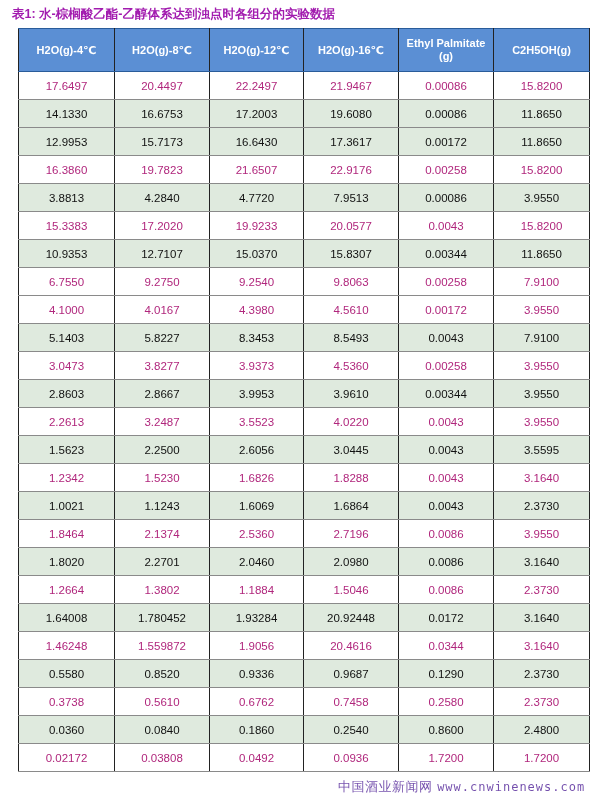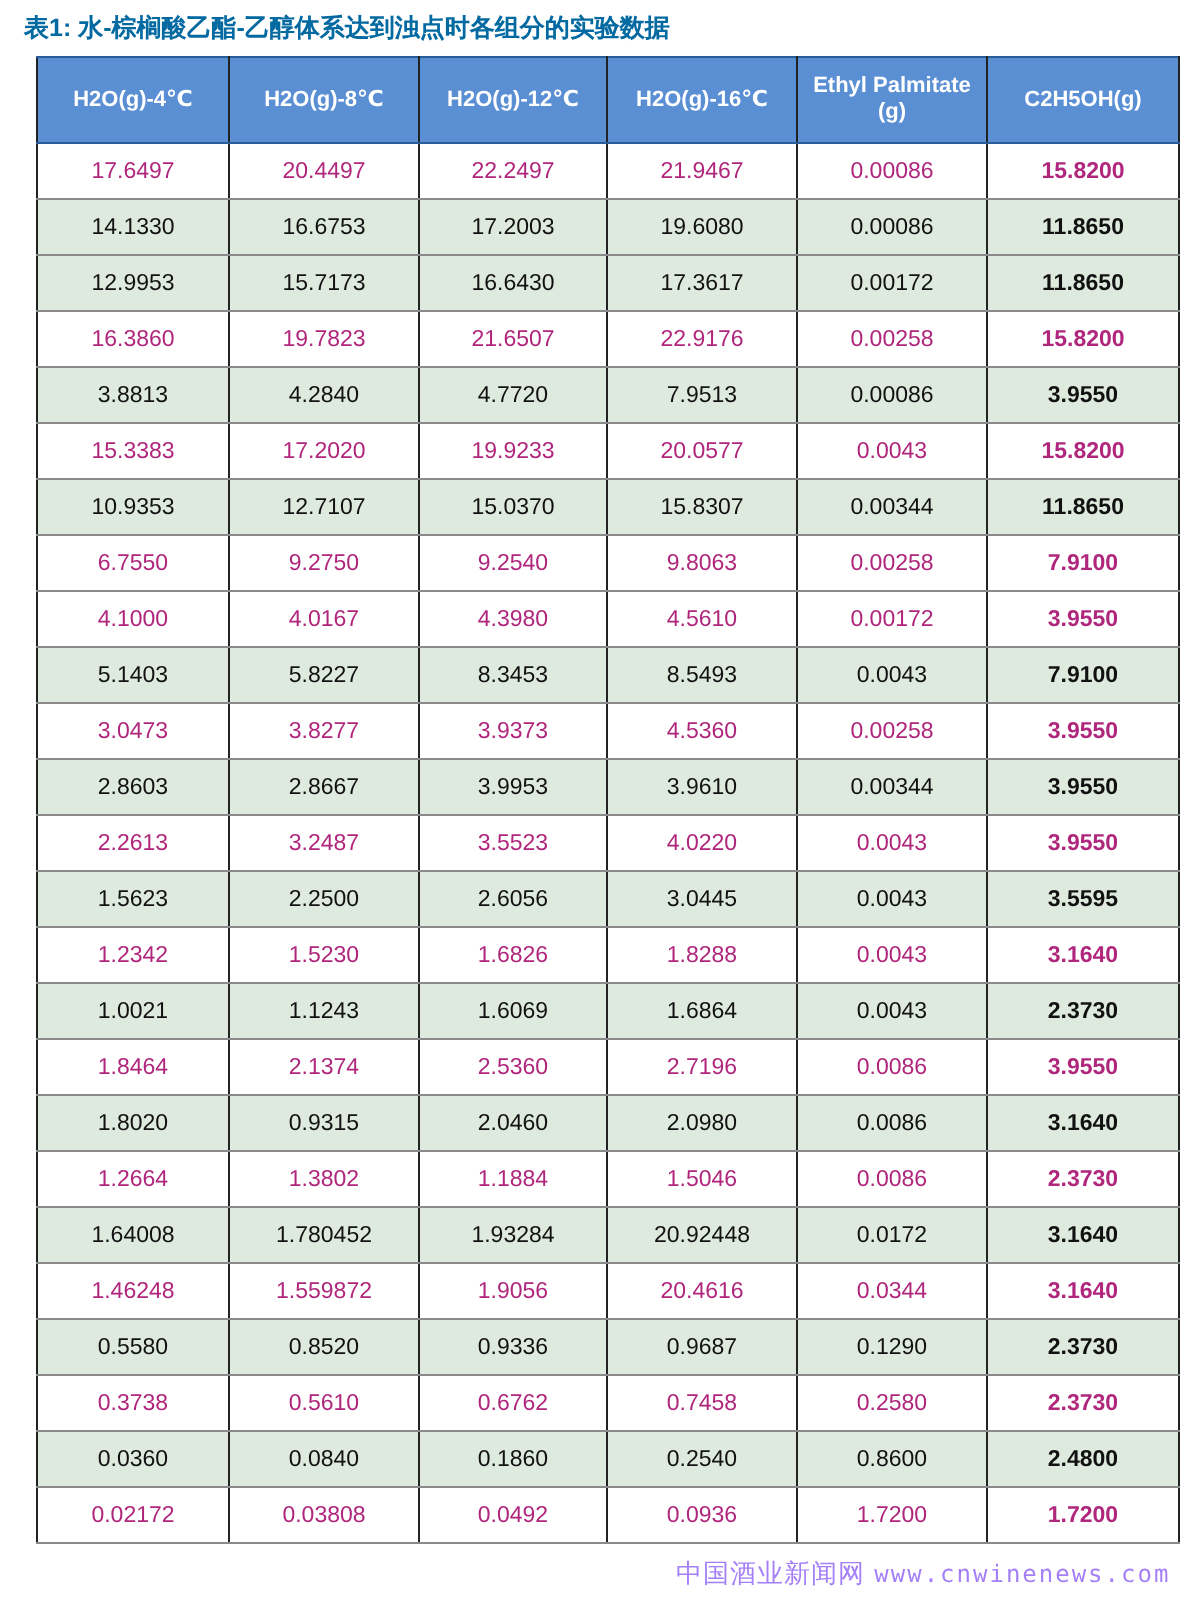--- a/index.html
+++ b/index.html
@@ -14,21 +14,21 @@
     overflow: hidden;
     font-family: "Liberation Sans", "DejaVu Sans", sans-serif;
   }
 
   #page-title {
     position: absolute;
     left: 12px;
     top: 6px;
     font-size: 12.5px;
     font-weight: bold;
-    color: #0369a1;
+    color: #a21caf;
     letter-spacing: 0px;
     white-space: nowrap;
   }
 
   #table-wrap {
     position: absolute;
     left: 18px;
     top: 28px;
     width: 565px;
   }
@@ -73,29 +73,29 @@
   tr.row-even td {
     background: #dfeade;
     color: #111111;
   }
 
   .col-0 { width: 95px; }
   .col-1 { width: 94px; }
   .col-2 { width: 93px; }
   .col-3 { width: 94px; }
   .col-4 { width: 94px; }
-  .col-5 { width: 95px; font-weight: bold; }
+  .col-5 { width: 95px; }
 
   #watermark {
     position: absolute;
     left: 338px;
     top: 778px;
     font-size: 13px;
     font-family: "DejaVu Sans", sans-serif;
-    color: #8b5cf6;
+    color: #4c1d95;
     opacity: 0.78;
     white-space: nowrap;
     letter-spacing: 0.5px;
   }
   #watermark .wm-url {
     font-family: "DejaVu Sans Mono", monospace;
     font-size: 12px;
     letter-spacing: 1px;
   }
 </style>
@@ -248,21 +248,21 @@
         <tr class="row-odd">
           <td class="col-0">1.8464</td>
           <td class="col-1">2.1374</td>
           <td class="col-2">2.5360</td>
           <td class="col-3">2.7196</td>
           <td class="col-4">0.0086</td>
           <td class="col-5">3.9550</td>
         </tr>
         <tr class="row-even">
           <td class="col-0">1.8020</td>
-          <td class="col-1">0.9315</td>
+          <td class="col-1">2.2701</td>
           <td class="col-2">2.0460</td>
           <td class="col-3">2.0980</td>
           <td class="col-4">0.0086</td>
           <td class="col-5">3.1640</td>
         </tr>
         <tr class="row-odd">
           <td class="col-0">1.2664</td>
           <td class="col-1">1.3802</td>
           <td class="col-2">1.1884</td>
           <td class="col-3">1.5046</td>

